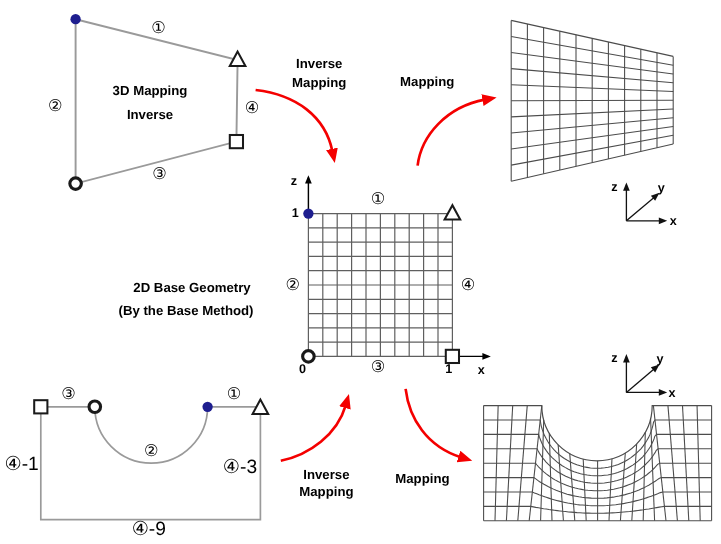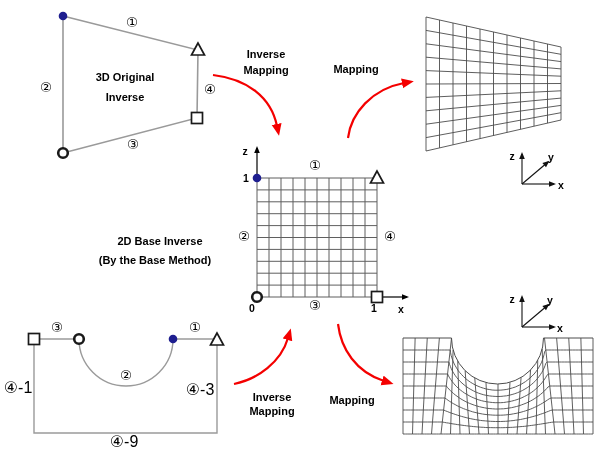--- a/index.html
+++ b/index.html
@@ -139,32 +139,32 @@
         <line x1="522" y1="327" x2="548" y2="305" stroke="#111" stroke-width="1.1"></line>
         <polygon points="549.5267725707382,303.70811551706765 545.9917068492597,310.3671928063644 542.3744302970491,306.0922296082973" fill="#111"></polygon>
       </g>
   <defs>
         <marker id="rh" markerUnits="userSpaceOnUse" markerWidth="14" markerHeight="12" refX="2" refY="5" orient="auto">
           <polygon points="0,0 12,5 0,10" fill="#f40000"></polygon>
         </marker>
       </defs>
     </svg>
 
-  <div class="lbl b11" style="left:125px;top:77px">3D Original</div>
+  <div class="lbl b11" style="left:125px;top:77px">3D Mapping</div>
   <div class="lbl b11" style="left:125px;top:97px">Inverse</div>
   <div class="lbl c13" style="left:132px;top:23px">①</div>
   <div class="lbl c13" style="left:46px;top:88px">②</div>
   <div class="lbl c13" style="left:133px;top:145px">③</div>
   <div class="lbl c13" style="left:210px;top:90px">④</div>
 
   <div class="lbl b11" style="left:266px;top:54px">Inverse</div>
   <div class="lbl b11" style="left:266px;top:70px">Mapping</div>
   <div class="lbl b11" style="left:356px;top:69px">Mapping</div>
 
-  <div class="lbl b11" style="left:160px;top:241px">2D Base Inverse</div>
+  <div class="lbl b11" style="left:160px;top:241px">2D Base Geometry</div>
   <div class="lbl b11" style="left:155px;top:260px">(By the Base Method)</div>
   <div class="lbl c13" style="left:315px;top:166px">①</div>
   <div class="lbl c13" style="left:244px;top:237px">②</div>
   <div class="lbl c13" style="left:315px;top:306px">③</div>
   <div class="lbl c13" style="left:390px;top:237px">④</div>
   <div class="lbl b10" style="left:245px;top:151px">z</div>
   <div class="lbl b10" style="left:401px;top:309px">x</div>
   <div class="lbl b10" style="left:246px;top:178px">1</div>
   <div class="lbl b10" style="left:252px;top:308px">0</div>
   <div class="lbl b10" style="left:374px;top:308px">1</div>

